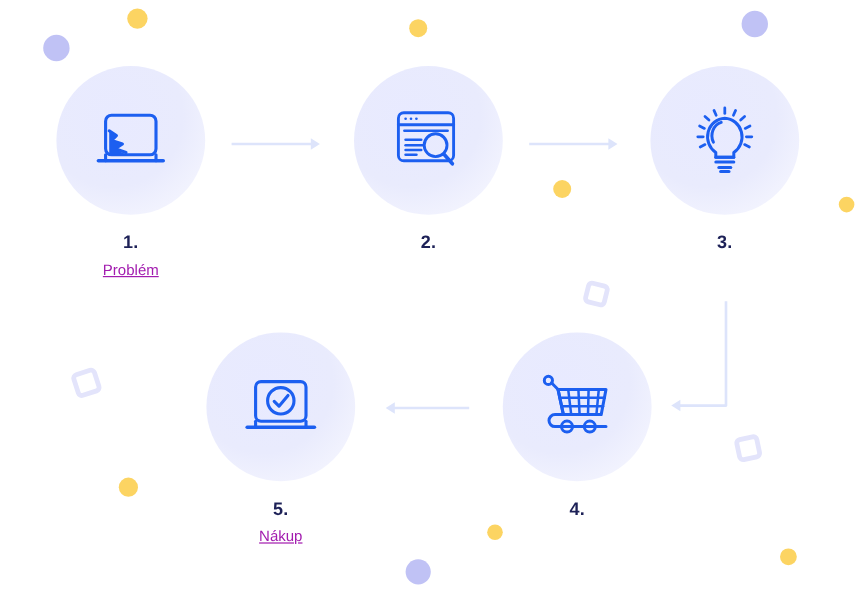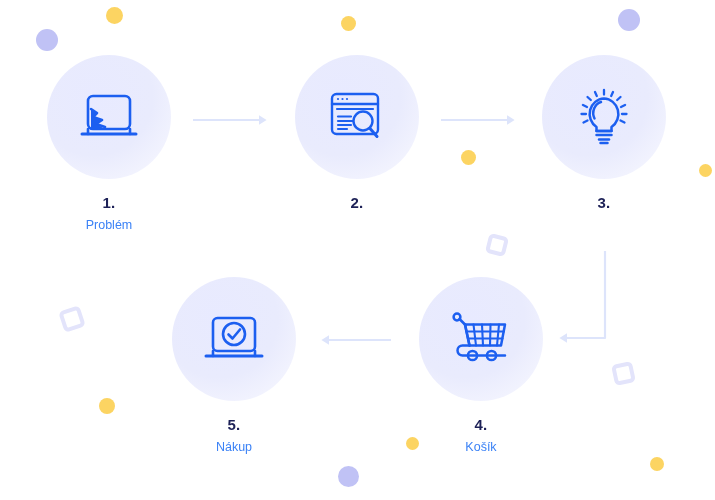--- a/index.html
+++ b/index.html
@@ -75,23 +75,24 @@
     margin-top: 16px;
     font-size: 15px;
     font-weight: bold;
     color: #1d2157;
     letter-spacing: 0.2px;
     line-height: 1;
   }
   .step-label {
     margin-top: 8px;
     font-size: 12.5px;
-    color: #3b82f6;
+    color: #a21caf;
     line-height: 1.2;
     white-space: nowrap;
+    text-decoration: underline;
   }
 </style>
 </head>
 <body>
 
 <div id="infographic">
 
   <div id="deco-layer">
       <div class="deco deco-dot" style="left: 36px; top: 29px; width: 22px; height: 22px; background: rgb(192, 194, 245);"></div>
       <div class="deco deco-dot" style="left: 106px; top: 7px; width: 17px; height: 17px; background: rgb(252, 212, 98);"></div>
@@ -216,21 +217,20 @@
           <path d="M51 13.5 L49 34.5" stroke-width="2.1"></path>
           <path d="M18.5 20.5 H56" stroke-width="2.1"></path>
           <path d="M20 27.5 H54.5" stroke-width="2.1"></path>
           <path d="M21.5 34.5 H14.5 a5 5 0 0 0 0 10 H57"></path>
           <circle cx="24.5" cy="44.5" r="4.6"></circle>
           <circle cx="43.5" cy="44.5" r="4.6"></circle>
         </svg>
       </span>
     </div>
     <div class="step-num">4.</div>
-    <div class="step-label">Košík</div>
   </div>
 
   <div class="step" style="left:158px; top:277px;">
     <div class="step-circle">
       <span class="step-icon">
         <svg width="66" height="56" viewBox="0 0 66 56" fill="none" stroke="#1c5ff0" stroke-width="2.6" stroke-linecap="round" stroke-linejoin="round">
           <rect x="12" y="7" width="42" height="33" rx="4.5"></rect>
           <path d="M5 45 H61" stroke-width="3"></path>
           <path d="M12 40 V45"></path>
           <path d="M54 40 V45"></path>

